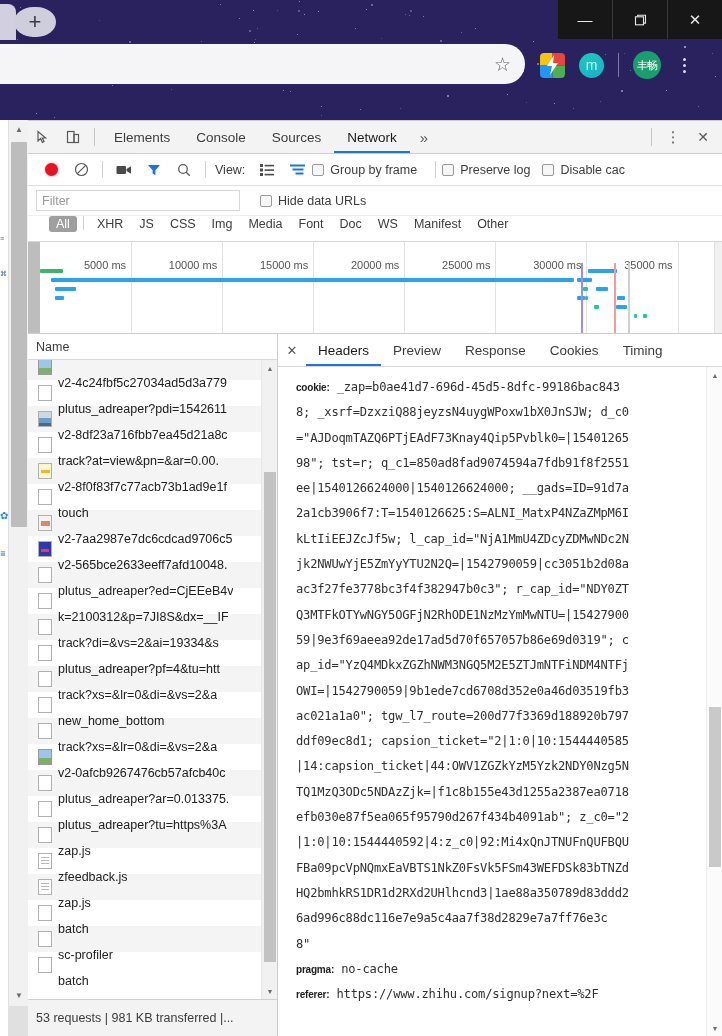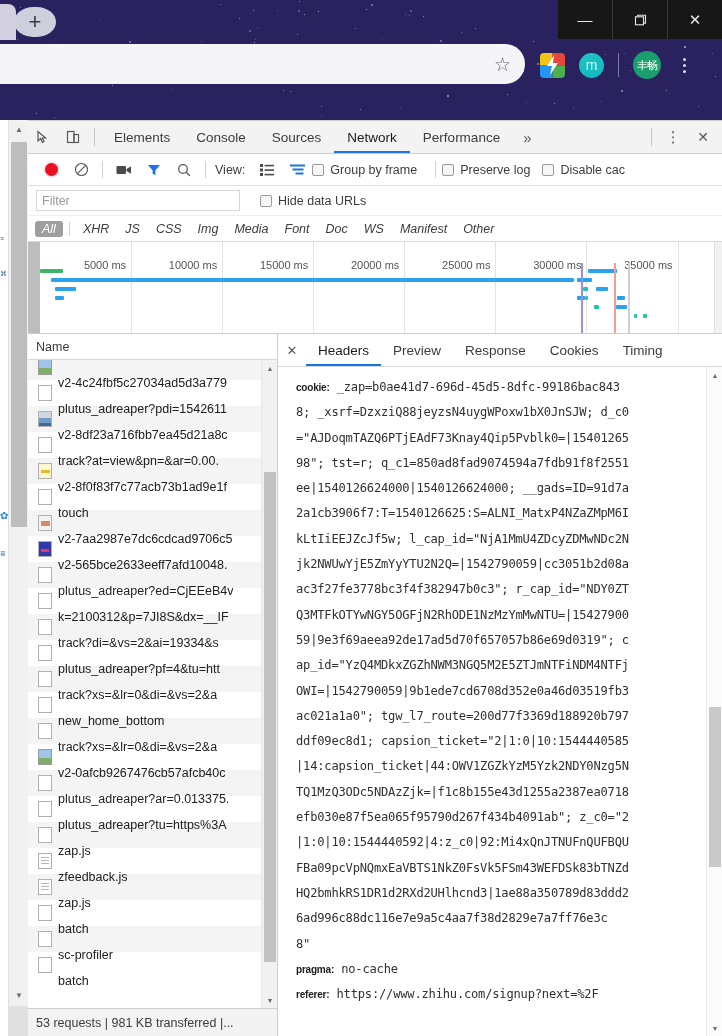--- a/index.html
+++ b/index.html
@@ -128,22 +128,22 @@
     border-bottom: 1px solid #eee; padding-left: 8px; background: #fff;
   }
   .filter-input {
     width: 204px; height: 21px; border: 1px solid #d7d7d7; background: #fff;
     font-size: 12.5px; color: #757575; padding: 0 5px; outline: none;
     font-family: "Liberation Sans", sans-serif;
   }
   .filter-input::placeholder { color: #9a9a9a; }
 
   .dt-typesbar {
-    height: 26px; min-height: 26px; display: flex; align-items: center;
-    border-bottom: 1px solid #d8d8d8; padding-left: 7px; gap: 2px; background: #fff; font-style: italic;
+    height: 26px; min-height: 26px; display: flex; align-items: flex-start;
+    border-bottom: 1px solid #d8d8d8; padding-left: 21px; gap: 2px; background: #fff;
   }
   .type-chip { font-size: 12.5px; color: #3c3c3c; padding: 1px 7px; border-radius: 3px; white-space: nowrap; }
   .type-chip.sel { background: #9e9e9e; color: #fff; }
   .type-sep { width: 1px; height: 14px; background: #d0d0d0; margin: 0 4px; }
 
   
   .overview {
     height: 92px; min-height: 92px; position: relative; background: #fff;
     border-bottom: 1px solid #cdcdcd; overflow: hidden;
   }
@@ -193,21 +193,21 @@
   }
   .list-scroll .a-up, .list-scroll .a-dn {
     position: absolute; left: 0; width: 16px; height: 16px;
     display: flex; align-items: center; justify-content: center; color: #6b6b6b; font-size: 7px;
   }
   .list-scroll .a-up { top: 0; }
   .list-scroll .a-dn { bottom: 0; }
   .list-scroll .thumb { position: absolute; left: 2px; top: 112px; width: 12px; height: 490px; background: #c2c2c2; }
 
   .status-bar {
-    height: 28px; min-height: 28px; display: flex; align-items: center; padding-left: 8px;
+    height: 37px; min-height: 28px; display: flex; align-items: center; padding-left: 8px;
     border-top: 1px solid #d0d0d0; background: #f3f3f3; font-size: 12.5px; color: #3c3c3c;
     white-space: nowrap;
   }
 
   
   .detail-pane { flex: 1; display: flex; flex-direction: column; min-width: 0; }
   .detail-tabs {
     height: 33px; min-height: 33px; display: flex; align-items: center;
     border-bottom: 1px solid #d8d8d8; background: #fff;
   }
@@ -413,23 +413,20 @@
         </div>
       <div class="dt-tab">
           <span>Console</span>
         </div>
       <div class="dt-tab">
           <span>Sources</span>
         </div>
       <div class="dt-tab active">
           <span>Network</span>
         </div>
-      <div class="dt-tab">
-          <span>Performance</span>
-        </div>
       <div class="dt-more">»</div>
       <div class="right">
         <div class="dt-tabsep"></div>
         <div class="dt-iconbtn" style="font-size:15px;">⋮</div>
         <div class="dt-iconbtn" style="font-size:14px;">✕</div>
       </div>
     </div>
 
     <div class="dt-toolbar">
       <div class="tb-btn">

